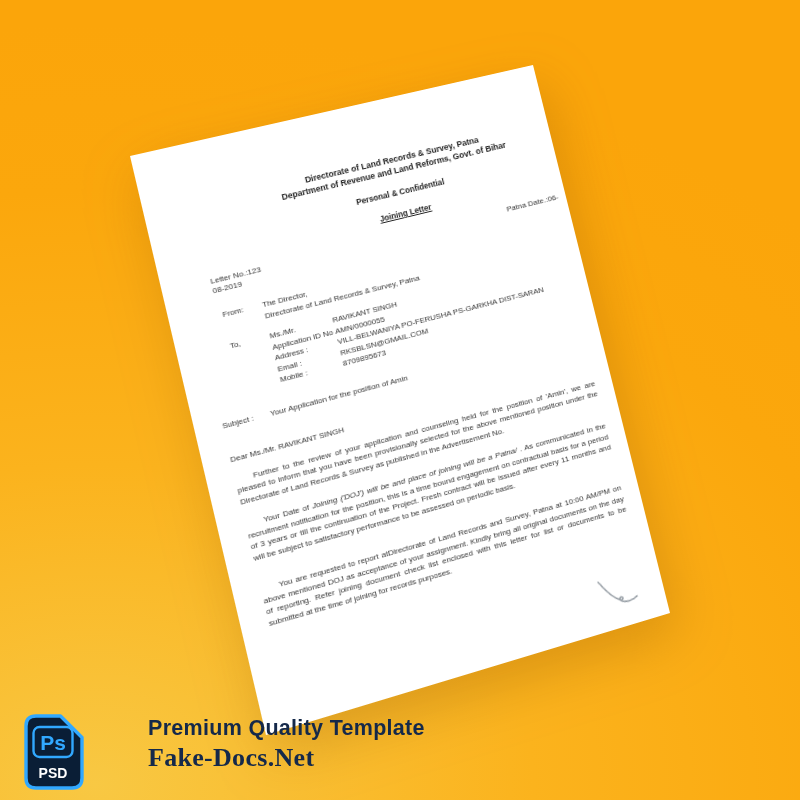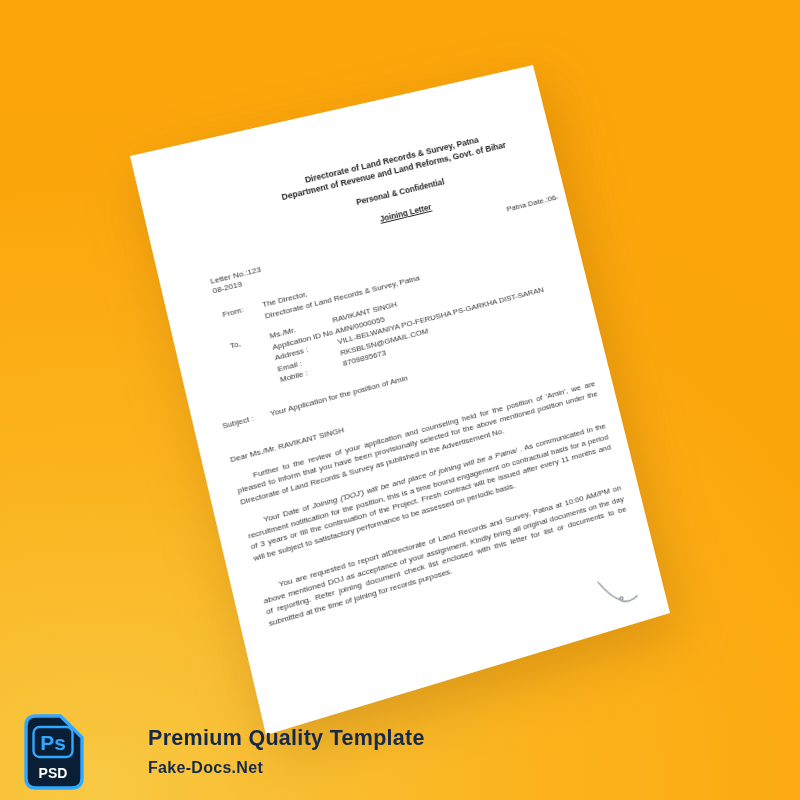--- a/index.html
+++ b/index.html
@@ -34,23 +34,23 @@
   .subjrow{display:flex;margin-top:19px;}
   .subjrow .k{width:48px;flex:none;}
   .dear{margin-top:24px;}
   .para{margin-top:9px;text-align:justify;text-indent:18px;}
   .para.p2{margin-top:12px;}
   .para.p3{margin-top:21px;}
   .sig{position:absolute;left:352px;top:546px;}
   
   .brand{position:absolute;left:24px;top:714px;display:flex;align-items:flex-start;gap:32px;}
   .badge{width:60px;height:76px;flex:none;}
-  .brand-text{margin-left:32px;margin-top:10px;color:#15294a;}
+  .brand-text{margin-left:32px;color:#15294a;}
   .brand-line1{font-size:21.5px;font-weight:bold;letter-spacing:0.3px;line-height:29px;}
-  .brand-line2{font-size:16px;font-weight:bold;letter-spacing:0.3px;line-height:29px;}
+  .brand-line2{font-size:26px;font-weight:bold;letter-spacing:0.3px;line-height:29px;font-family:Liberation Serif, serif;}
 </style>
 </head>
 <body>
 
 <div class="paper">
 
   <div class="head-block">
     <div class="h-org">Directorate of Land Records &amp; Survey, Patna</div>
     <div class="h-org">Department of Revenue and Land Reforms, Govt. of Bihar</div>
     <div class="h-conf">Personal &amp; Confidential</div>

